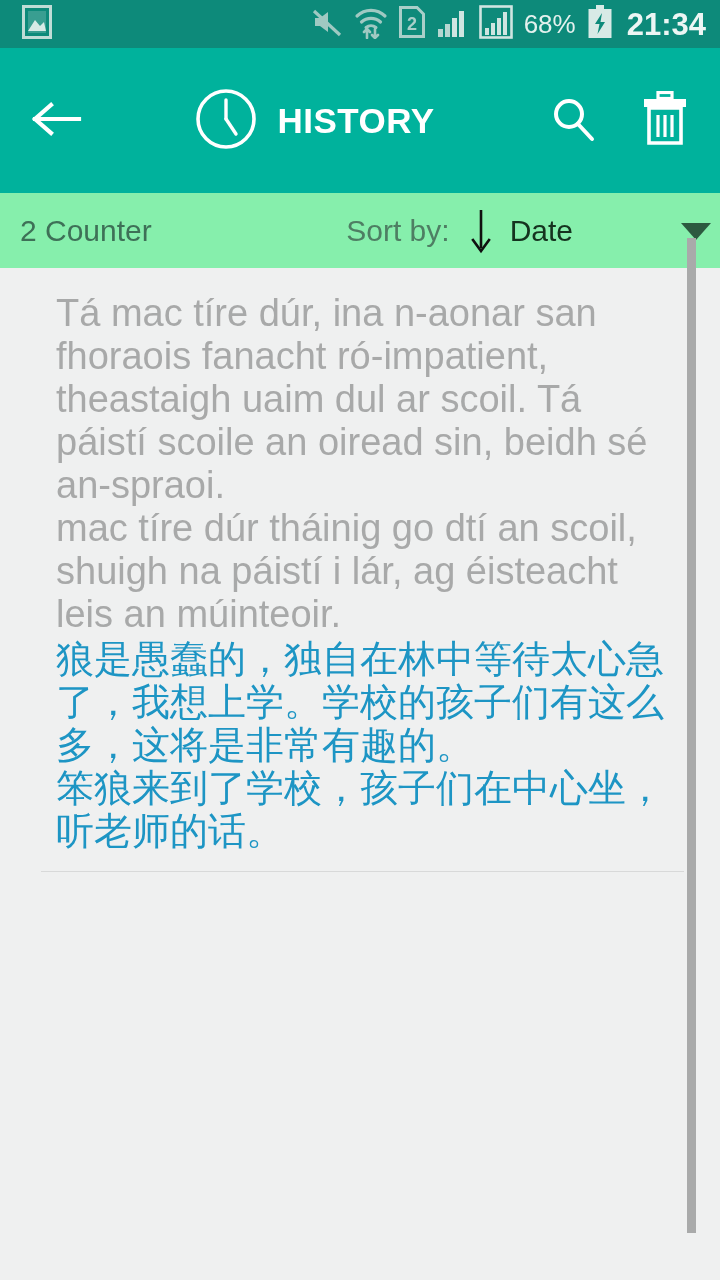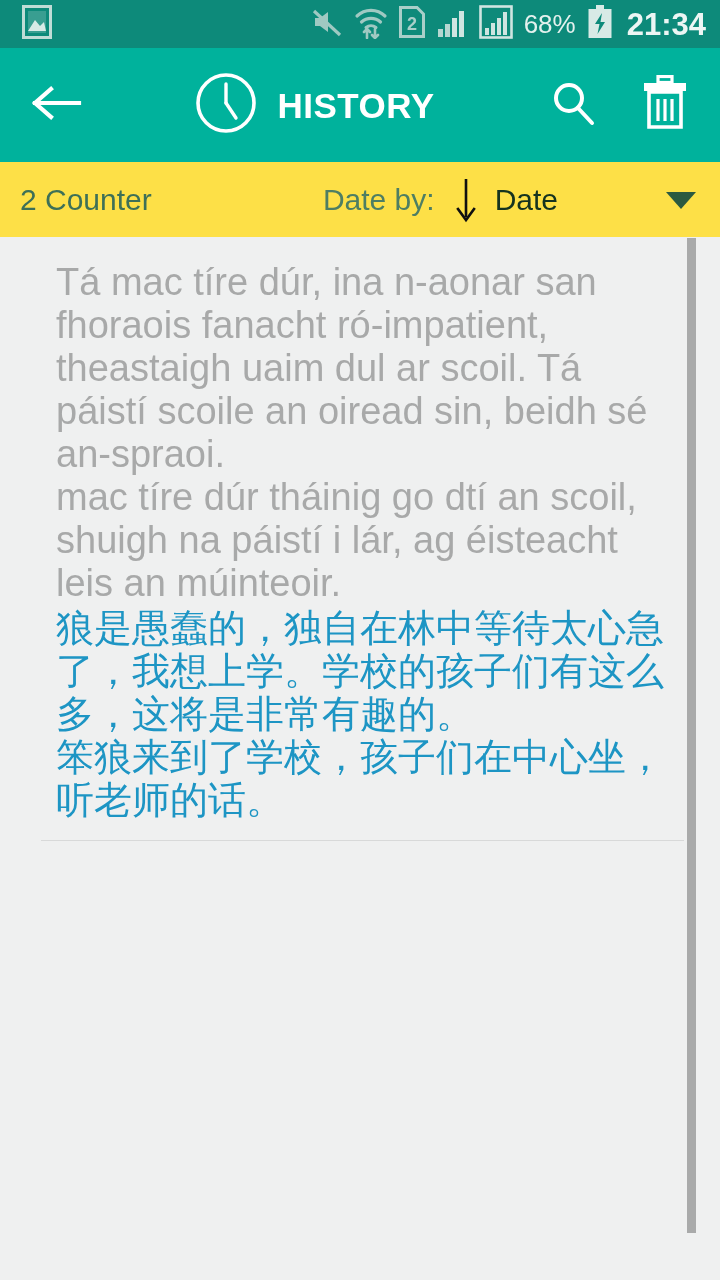--- a/index.html
+++ b/index.html
@@ -51,21 +51,21 @@
     color: #ecf6f4;
     font-size: 31px;
     line-height: 1;
     font-weight: 700;
     margin-left: 3px;
   }
 
   
   .appbar {
     position: relative;
-    height: 114px;
+    height: 145px;
     background: #00b29c;
     display: flex;
     align-items: center;
     padding: 0 26px 0 26px;
     box-sizing: border-box;
   }
   .ab-back {
     width: 62px;
     display: flex;
     align-items: center;
@@ -90,25 +90,25 @@
     display: flex;
     align-items: center;
     gap: 42px;
     padding-right: 4px;
   }
 
   
   .sortbar {
     position: relative;
     height: 75px;
-    background: #fde047;
+    background: #86efac;
     display: flex;
     align-items: center;
     box-sizing: border-box;
-    padding: 0 24px 0 20px;
+    padding: 0 9px 0 20px;
   }
   .counter {
     color: #3e7057;
     font-size: 30px;
     line-height: 1;
   }
   .sortgroup {
     margin-left: auto;
     display: flex;
     align-items: center;
@@ -296,21 +296,21 @@
             <line x1="32" y1="24" x2="32" y2="46" stroke="#ffffff" stroke-width="3.2"></line>
           </svg>
         </span>
       </span>
     </div>
   </div>
 
   <div class="sortbar">
     <span class="counter">2 Counter</span>
     <div class="sortgroup">
-      <span class="sortby-label">Date by:</span>
+      <span class="sortby-label">Sort by:</span>
       <span class="sort-dir">
         <svg width="26" height="46" viewBox="0 0 26 46">
           <line x1="13" y1="2" x2="13" y2="40" stroke="#101010" stroke-width="2.6"></line>
           <polyline points="5,32 13,43 21,32" fill="none" stroke="#101010" stroke-width="2.6" stroke-linecap="square"></polyline>
         </svg>
       </span>
       <span class="sort-value">Date</span>
       <span class="sort-caret">
         <svg width="30" height="20" viewBox="0 0 30 20">
           <polygon points="0,2 30,2 15,19" fill="#2c5a40"></polygon>

